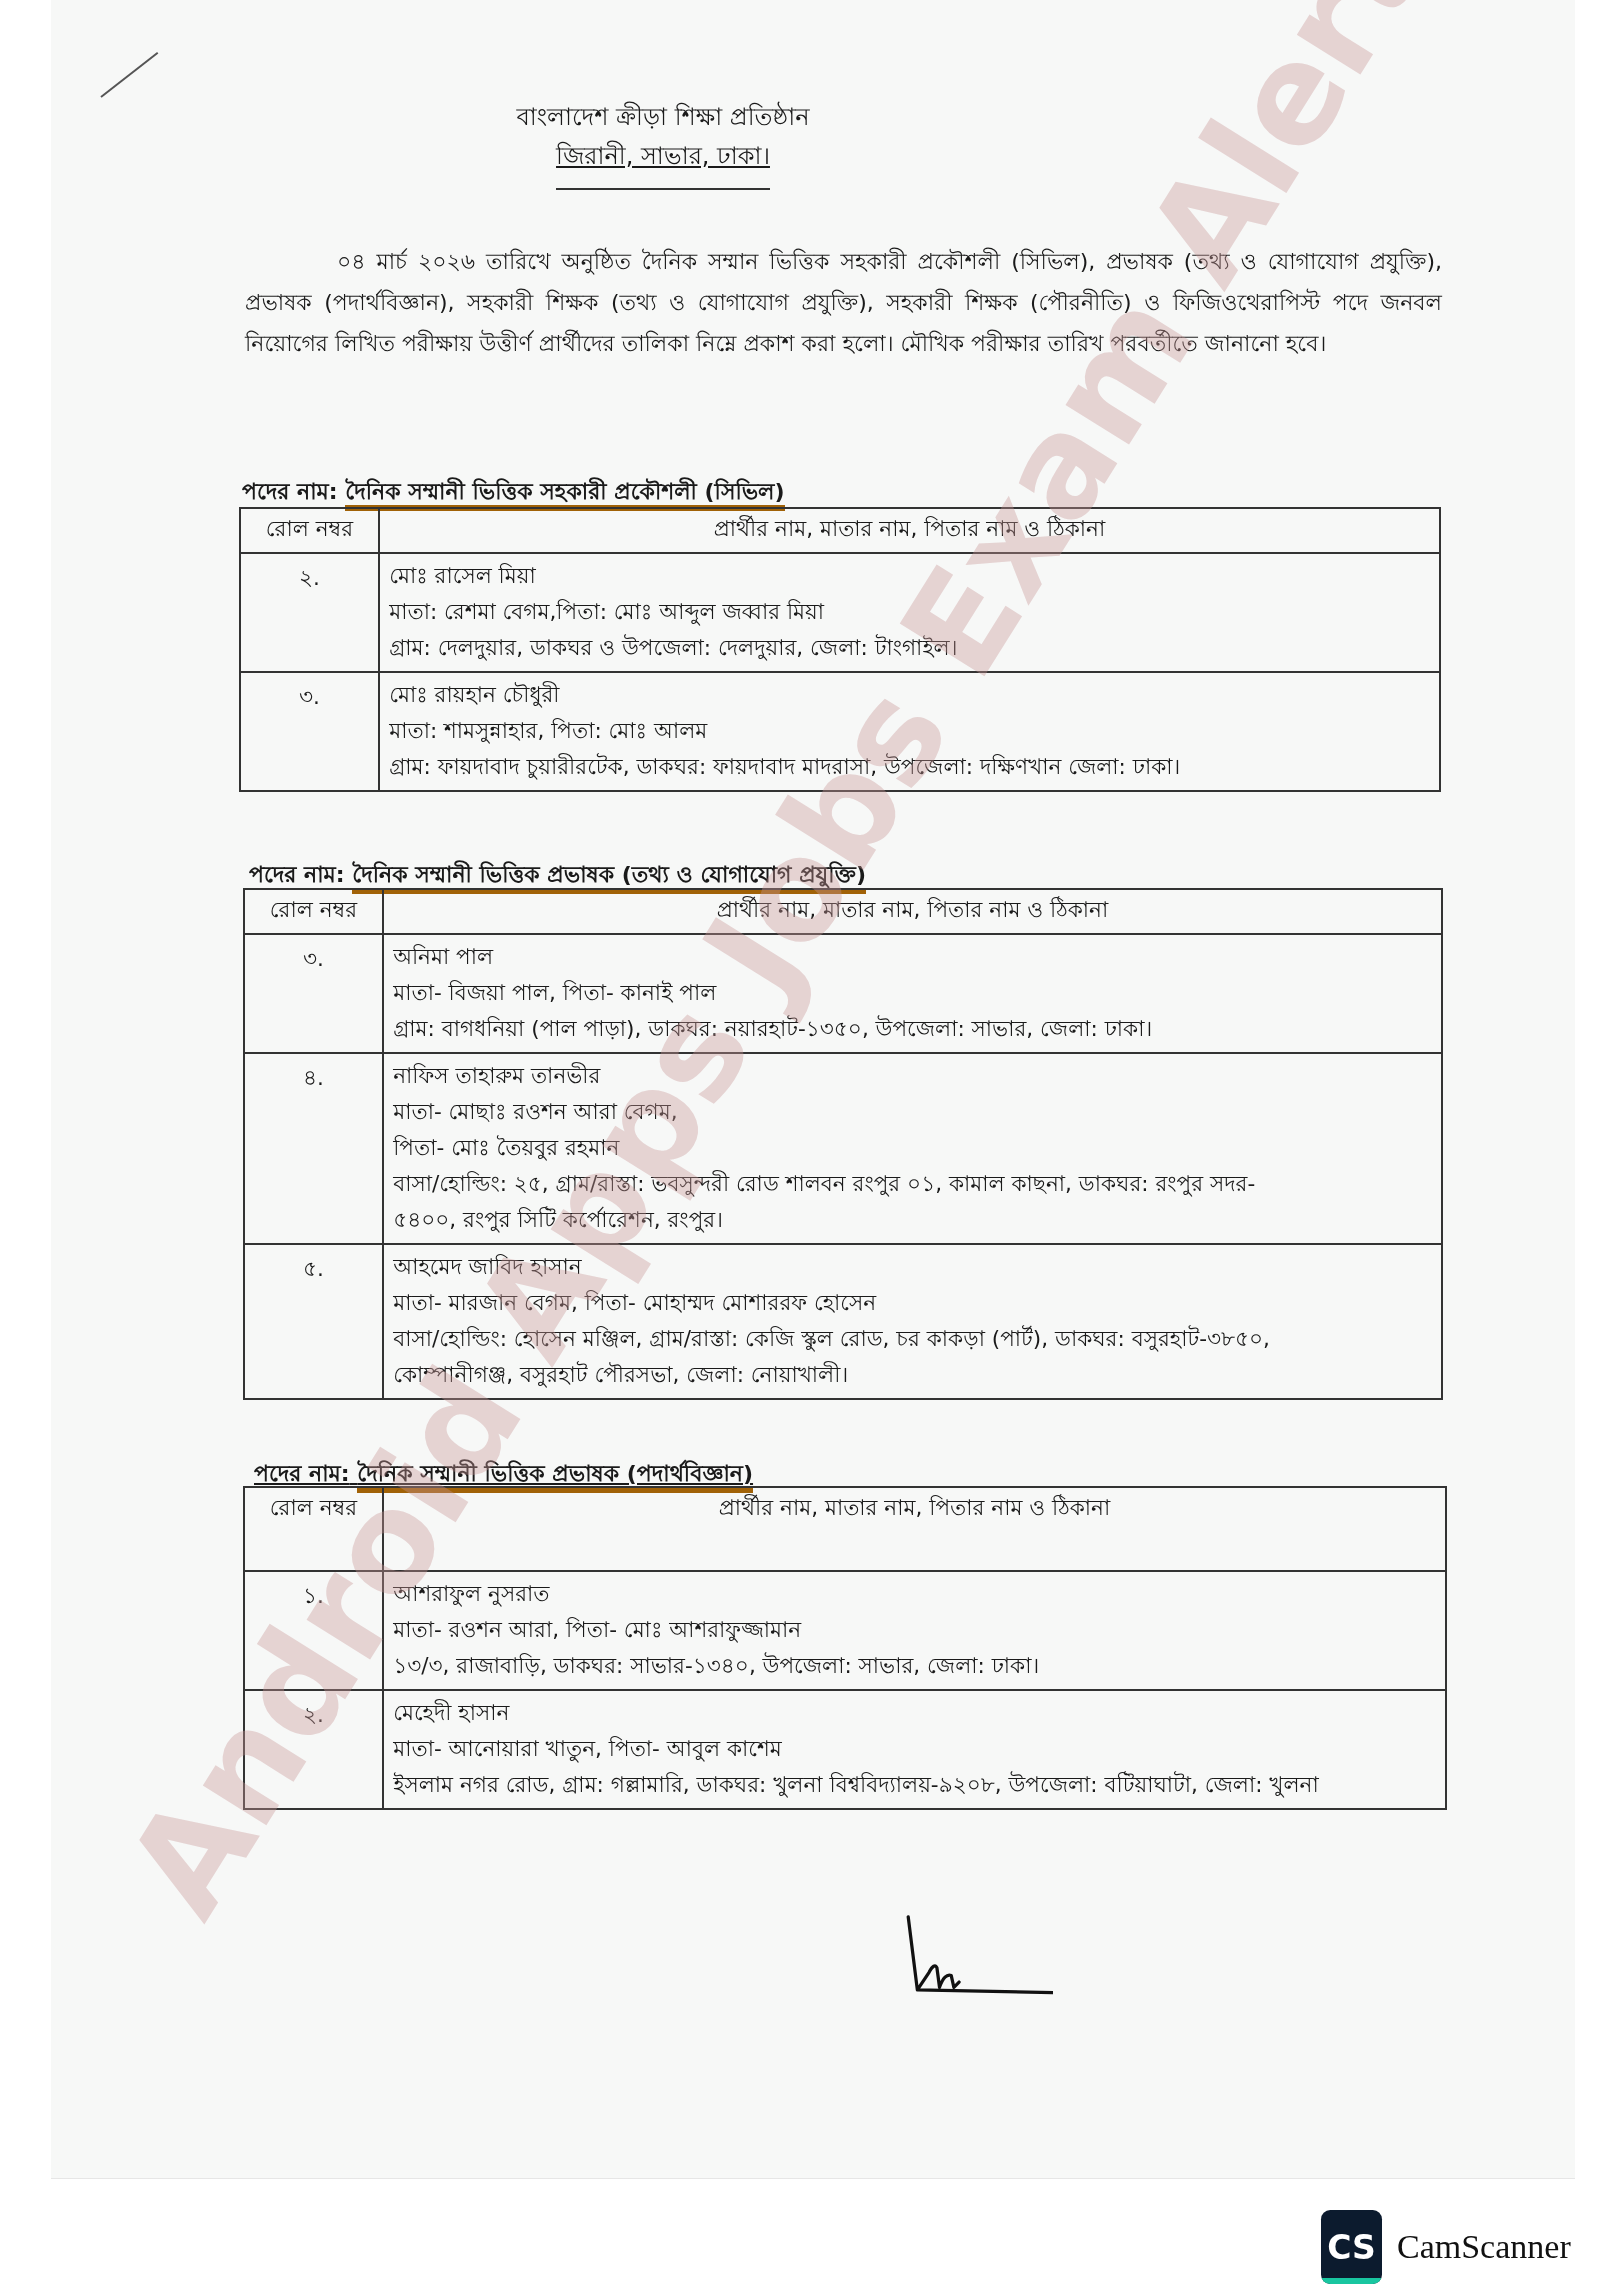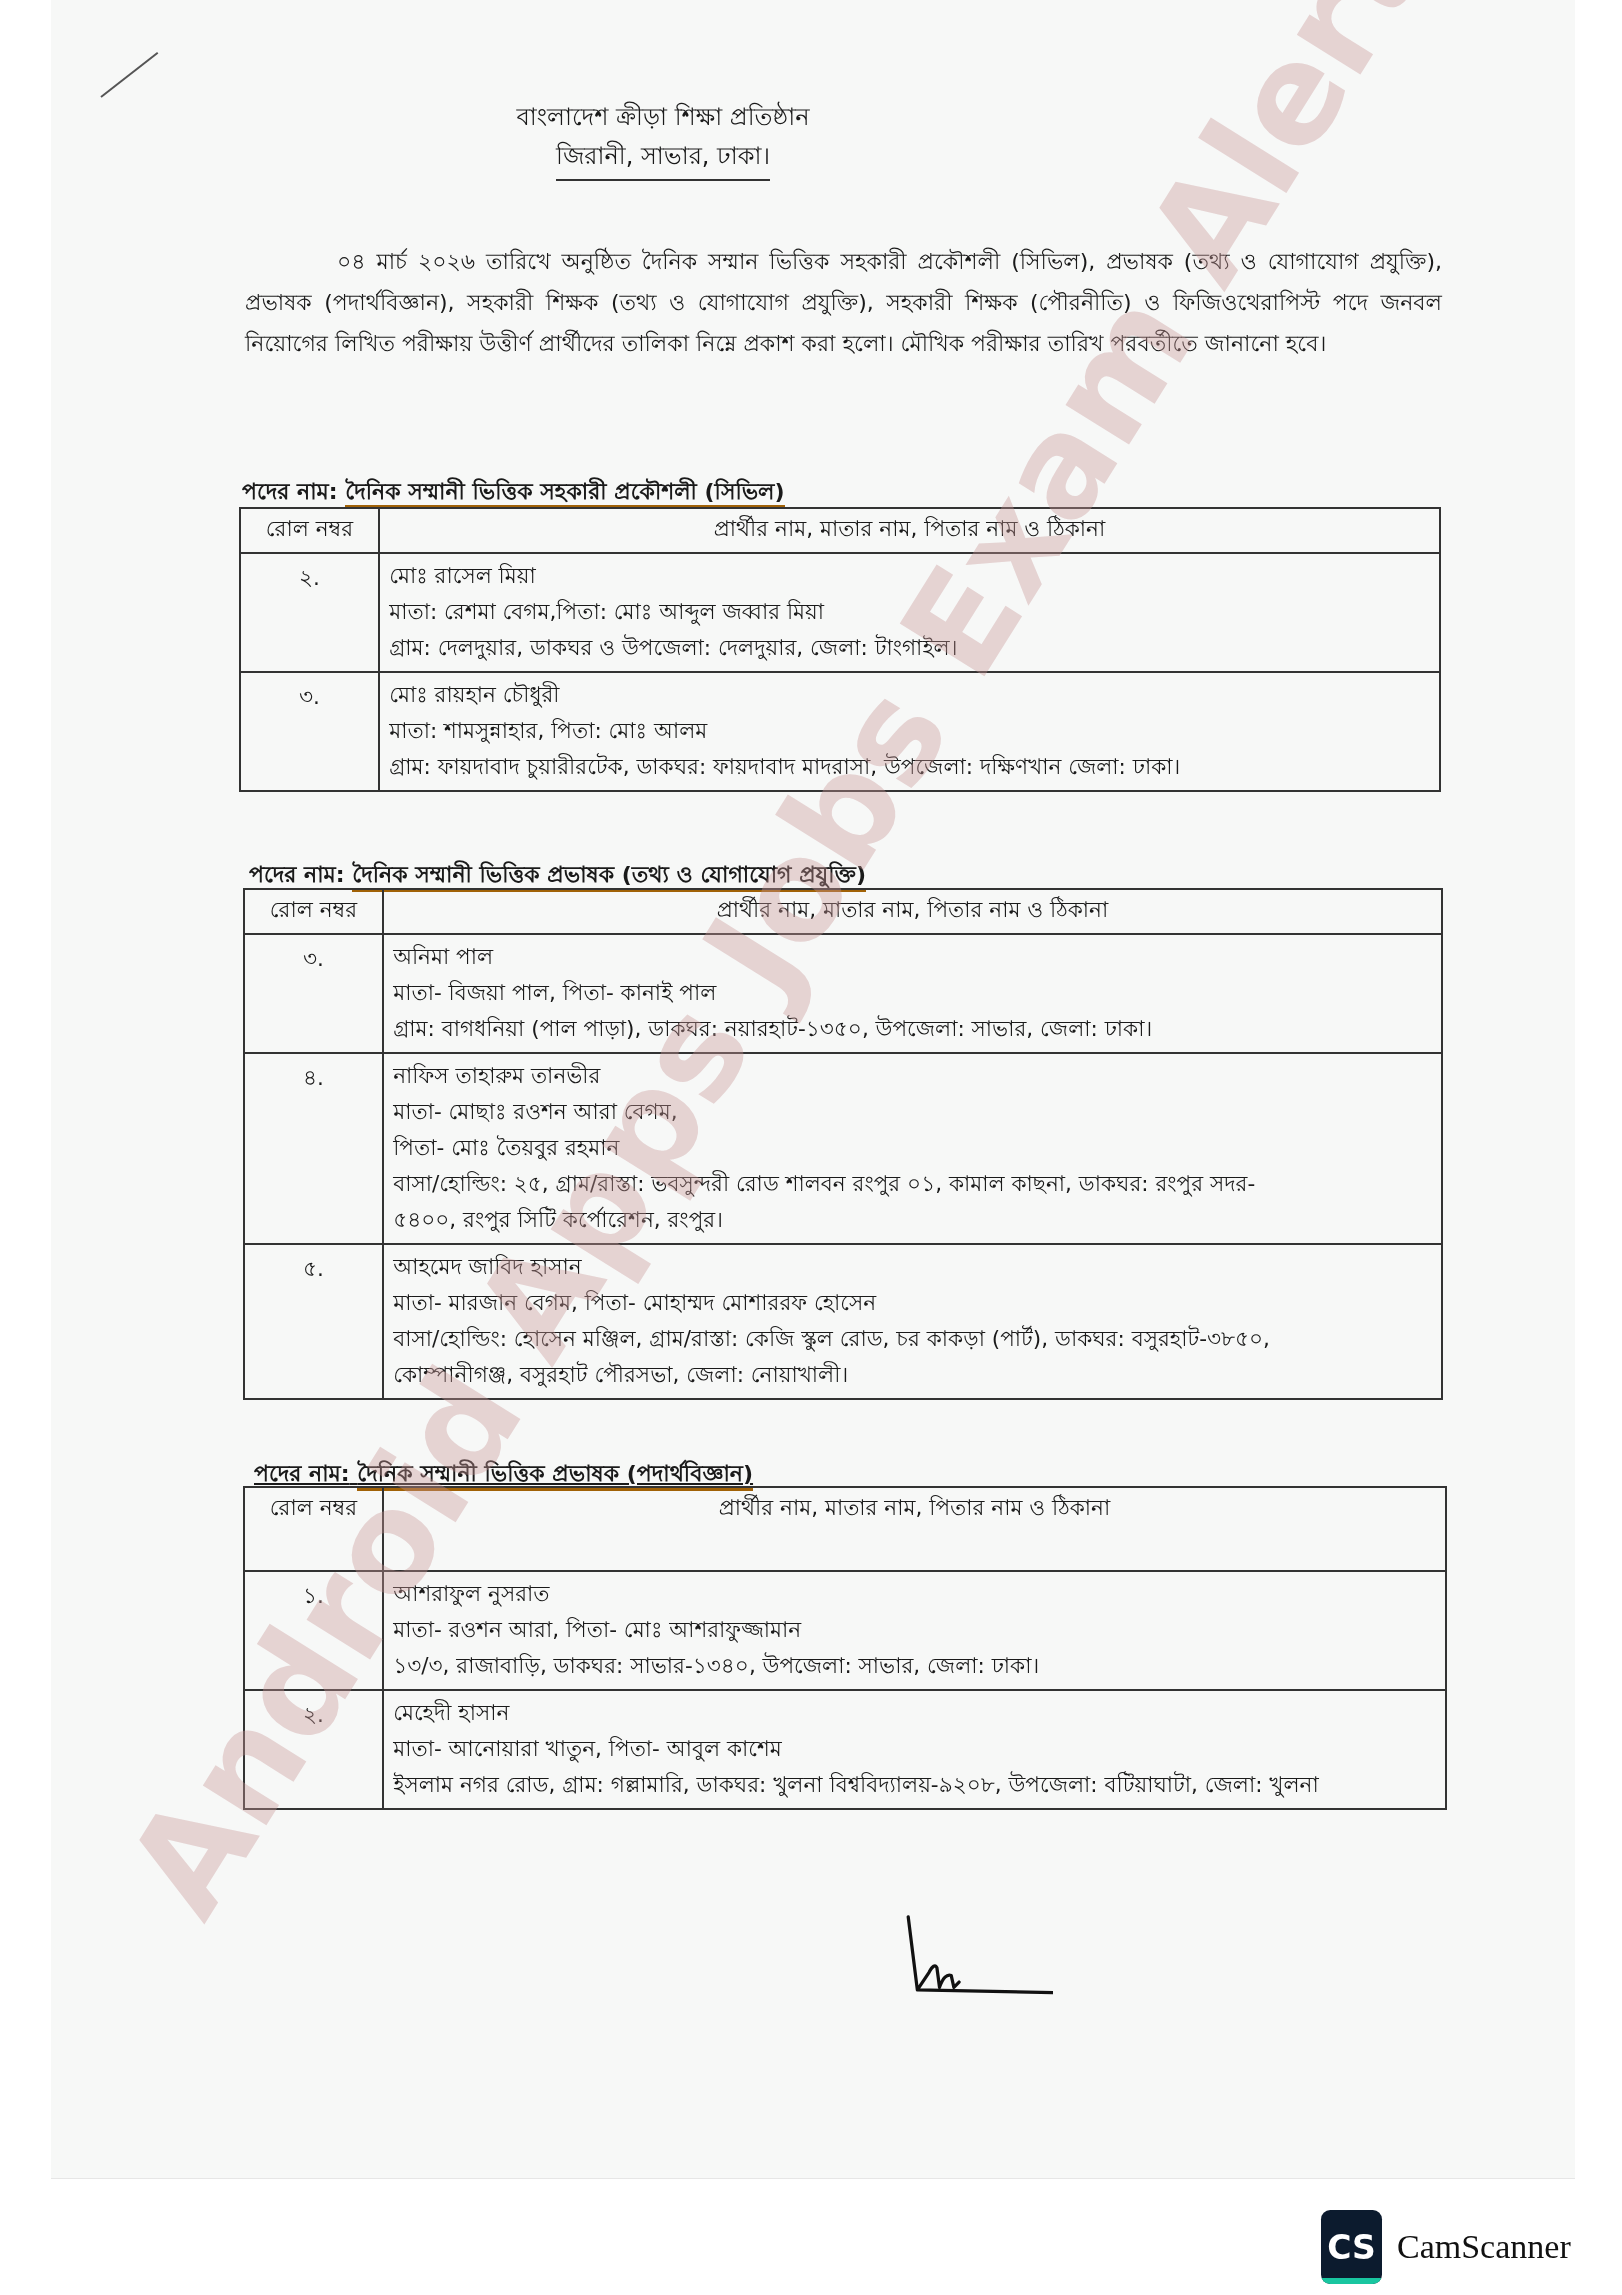--- a/index.html
+++ b/index.html
@@ -20,30 +20,30 @@
     .staple-mark {
       position: absolute; left: 101px; top: 26px; width: 72px; height: 2px;
       background: #555; transform: rotate(-38deg); transform-origin: left center;
       top: 96px;
     }
     .header { position: absolute; left: 0; width: 1326px; text-align: center; }
     .org-name { top: 98px; font-size: 24px; }
     .org-address {
       top: 137px; font-size: 24px;
     }
-    .org-address span { border-bottom: 2px solid #333; padding-bottom: 9px; }
+    .org-address span { border-bottom: 2px solid #333; padding-bottom: 18px; text-decoration: underline; }
     .intro {
       position: absolute; left: 245px; top: 241px; width: 1197px;
       font-size: 22px; line-height: 41px; text-align: justify;
       text-indent: 92px;
     }
     .section-title {
       position: absolute; font-size: 22px; font-weight: bold; white-space: nowrap;
     }
-    .section-title .title-value { border-bottom: 4px solid #a16207; padding-bottom: 1.3px; }
+    .section-title .title-value { border-bottom: 6px solid #a16207; padding-bottom: 1.3px; }
     table.candidates {
       position: absolute; border-collapse: collapse; font-size: 21.6px;
     }
     table.candidates th, table.candidates td {
       border: 2px solid #333; vertical-align: top;
     }
     table.candidates th {
       font-weight: normal; height: 38px; padding: 2.6px 6.5px;
     }
     table.candidates th.roll-head { text-align: center; width: 124px; }

